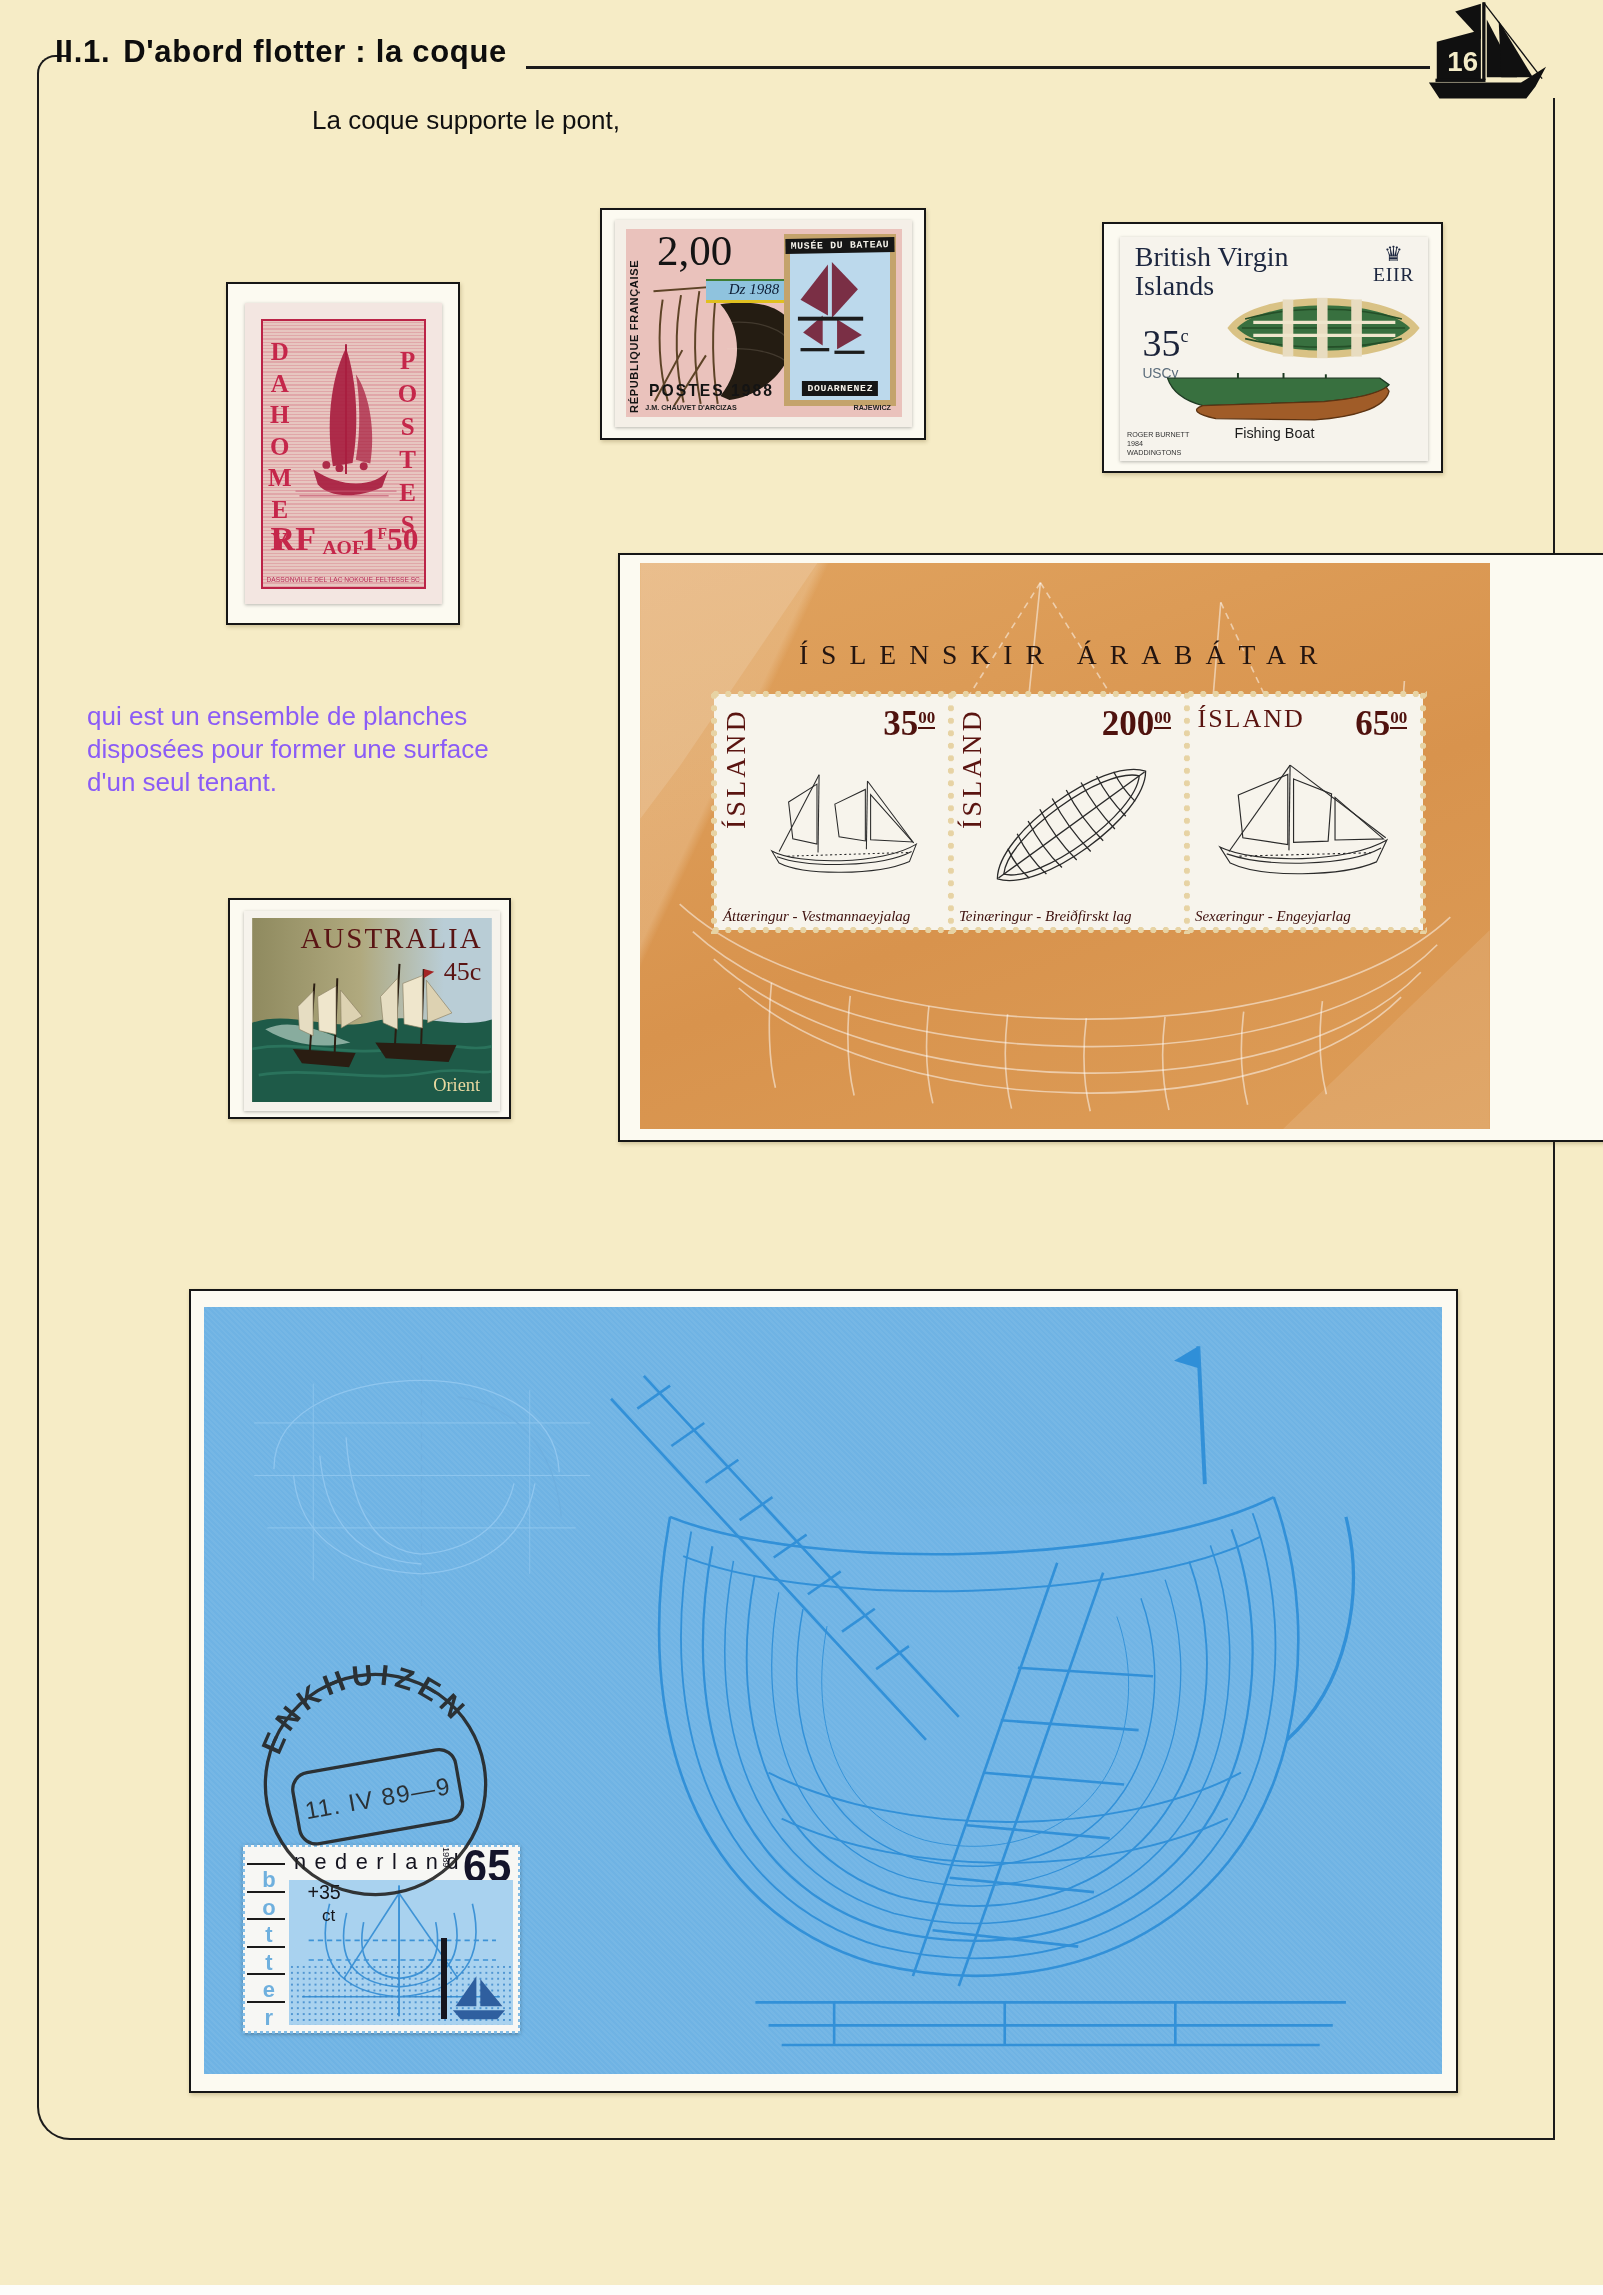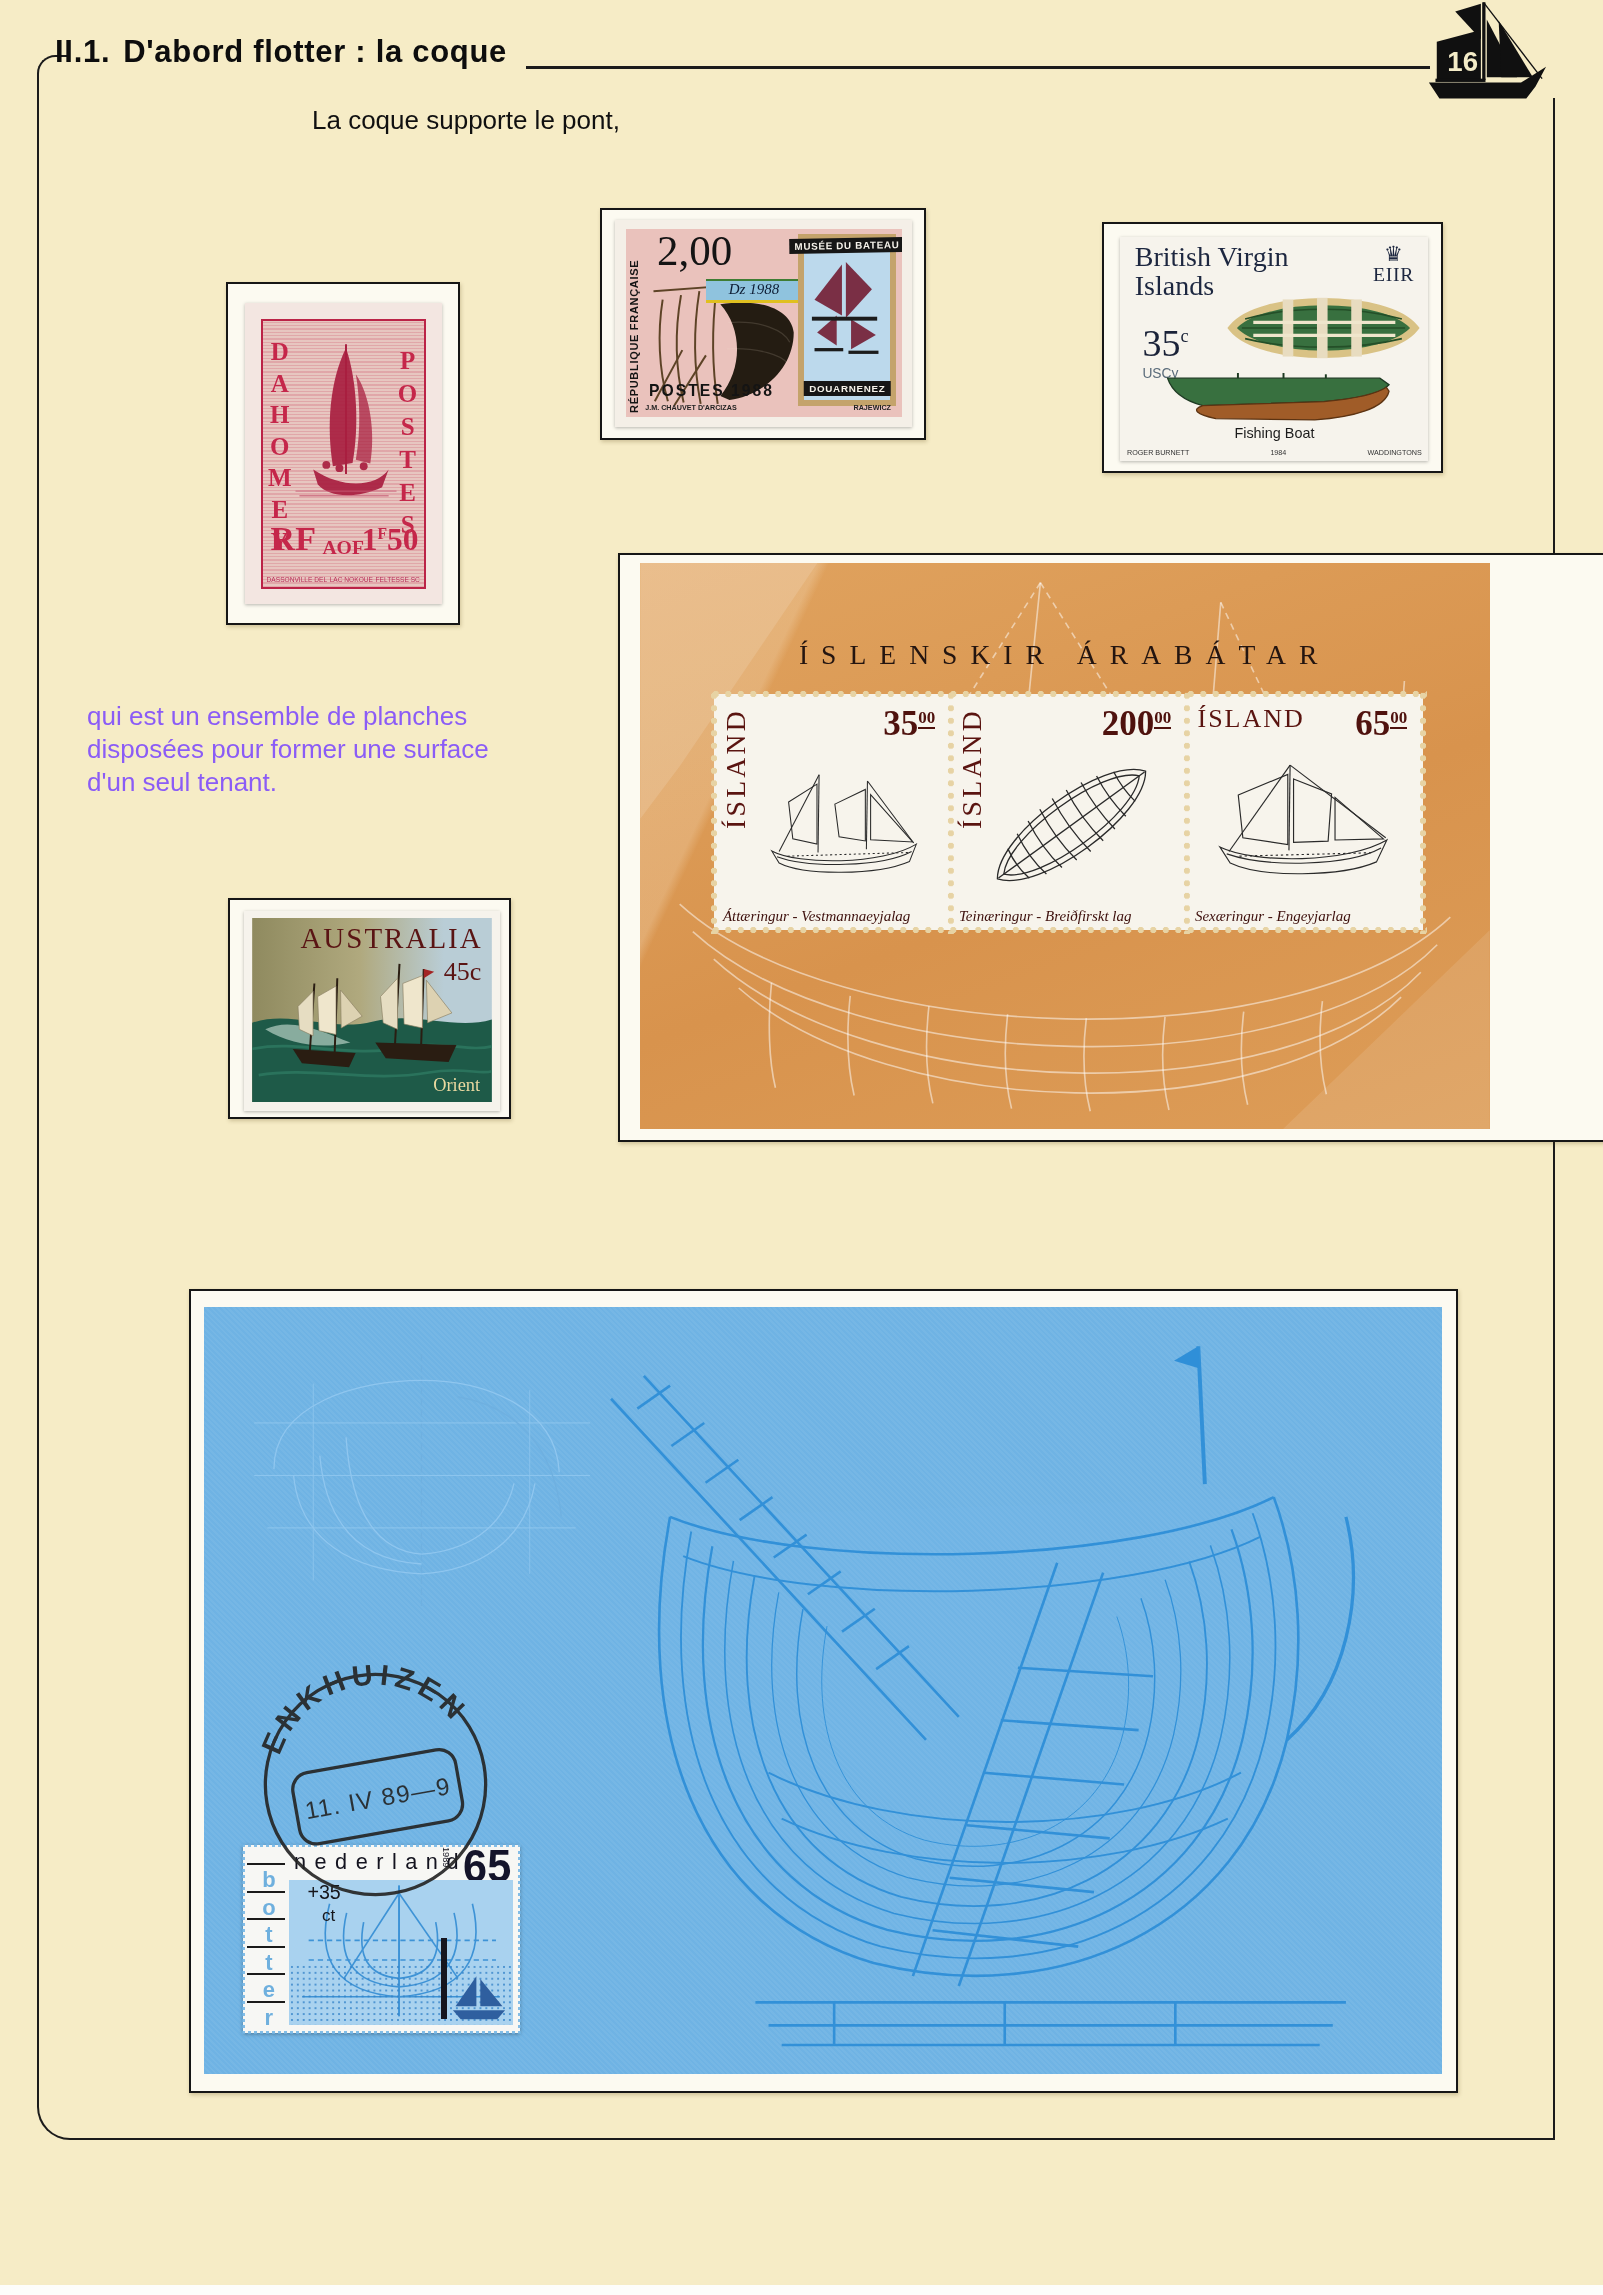--- a/index.html
+++ b/index.html
@@ -43,37 +43,37 @@
   .dahomey-value sup { font-size:15.7px; }
   .dahomey-micro { position:absolute; left:3.9px; right:3.9px; bottom:3.9px; display:flex; justify-content:space-between; font-size:6.6px; color:#b9305a; }
 
   
   .france-design { position:absolute; left:10.5px; top:9.2px; width:276px; height:188px; background:#eac2bc; overflow:hidden; }
   .france-country { position:absolute; left:2.6px; top:6.6px; height:177px; font-size:11px; font-weight:bold; letter-spacing:0.7px; color:#141414; }
   .france-value { position:absolute; left:31.5px; top:-2.6px; font-family:"Liberation Serif",serif; font-size:43px; color:#141414; }
   .france-band { position:absolute; left:80px; top:50px; width:97px; height:23.6px; background:#8fc3de;
     border-top:2.6px solid #3f7d35; border-bottom:3.3px solid #e0c020; text-align:center;
     font-family:"Liberation Serif",serif; font-style:italic; font-size:15px; color:#0d1c33; }
-  .france-panel { position:absolute; right:5.2px; top:5.2px; width:98px; height:172px; border:6.6px solid #c4a36b; background:#bcd9ec; }
+  .france-panel { position:absolute; right:5.2px; top:5.2px; width:112px; height:172px; border:6.6px solid #c4a36b; background:#bcd9ec;font-family:Liberation Mono, monospace; }
   .france-label { position:absolute; left:50%; transform:translateX(-50%); background:#161616; color:#f5f2ea;
     font-size:9.8px; font-weight:bold; white-space:nowrap; padding:2px 5.2px; letter-spacing:0.7px; }
   .france-postes { position:absolute; left:23.6px; bottom:17px; font-weight:bold; font-size:15.7px; letter-spacing:2px; color:#141414; }
   .france-credit-l { position:absolute; left:19.7px; bottom:5.2px; font-size:7.2px; font-weight:bold; color:#222; }
   .france-credit-r { position:absolute; right:10.5px; bottom:5.2px; font-size:7.2px; font-weight:bold; color:#222; }
 
   
   .bvi-country { position:absolute; left:14.4px; top:5.2px; font-family:"Liberation Serif",serif; font-size:28px; line-height:29px; color:#1d2740; }
   .bvi-cypher { position:absolute; right:14.4px; top:6.6px; text-align:center; color:#1d2740; }
   .bvi-cypher .crown { font-size:21px; display:block; line-height:19.7px; }
   .bvi-cypher .er { font-family:"Liberation Serif",serif; font-size:19.7px; letter-spacing:0.7px; }
   .bvi-value { position:absolute; left:22px; top:84px; font-family:"Liberation Serif",serif; font-size:38px; color:#1a2238; }
   .bvi-value sup { font-size:18.4px; }
   .bvi-uscy { position:absolute; left:22px; top:129px; font-size:13.8px; color:#5a6b7a; }
   .bvi-caption { position:absolute; left:0; right:0; bottom:19.7px; text-align:center; font-size:14.4px; color:#1b1b1b; }
-  .bvi-micro { position:absolute; left:6.6px; right:6.6px; bottom:3.9px; display:flex; justify-content:space-between; font-size:7.2px; color:#333; }
+  .bvi-micro { position:absolute; left:6.6px; right:6.6px; bottom:3.9px; display:flex; justify-content:space-between; font-size:7.2px; color:#333;flex-direction:column; }
 
   
   .aus-country { position:absolute; right:9.2px; top:3.9px; font-family:"Liberation Serif",serif; font-size:29px; letter-spacing:2px; color:#5a1414; }
   .aus-value { position:absolute; right:10.5px; top:39px; font-family:"Liberation Serif",serif; font-size:26px; color:#5a1414; }
   .aus-ship { position:absolute; right:11.8px; bottom:6.6px; font-family:"Liberation Serif",serif; font-size:18.4px; color:#ead9a0; }
 
   
   .iceland-sheet { position:absolute; left:19.7px; top:7.9px; width:850px; height:566px;
     background:linear-gradient(115deg, rgba(255,245,225,.22) 0 16%, rgba(255,245,225,0) 17%),
                linear-gradient(160deg,#e0a35f,#d8934d 55%,#dd9d58); overflow:hidden; }

